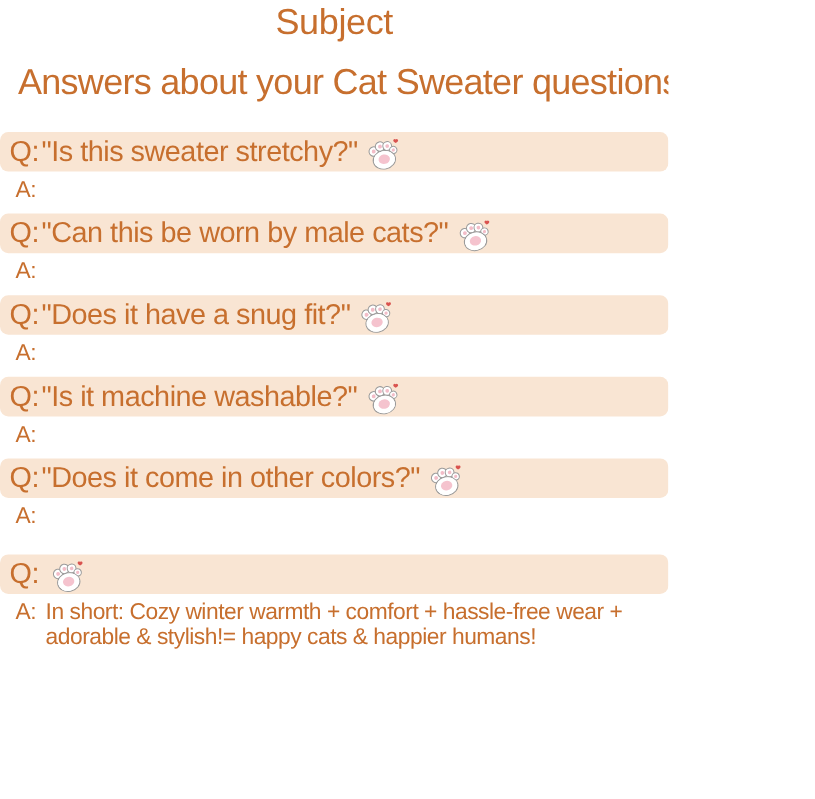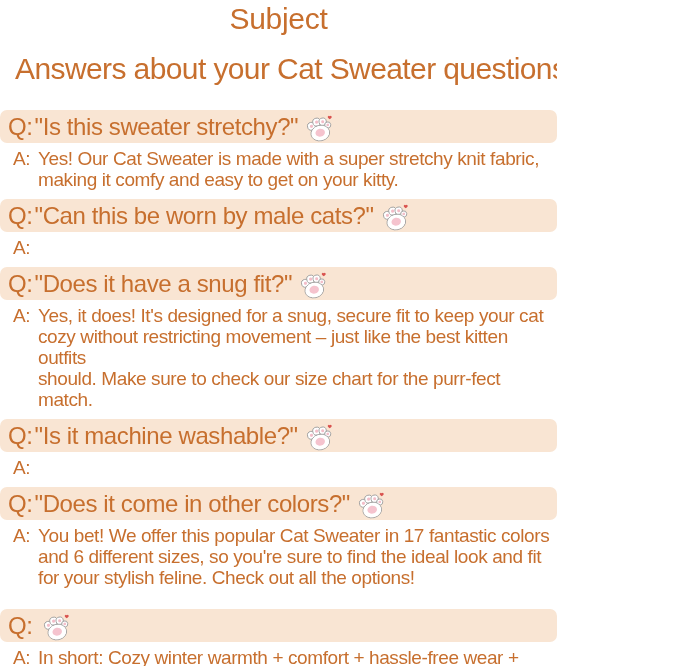--- a/index.html
+++ b/index.html
@@ -101,22 +101,20 @@
           <circle cx="15.5" cy="9" r="1.9" fill="#f3bdc8"></circle>
           <circle cx="22.5" cy="10" r="1.8" fill="#f3bdc8"></circle>
           <circle cx="27.5" cy="15" r="1.6" fill="#f3bdc8"></circle>
           <ellipse cx="17" cy="22" rx="5.6" ry="4.6" fill="#f5c3ce"></ellipse>
         </g>
         <path d="M29 2.6a1.4 1.4 0 0 1 2.4 1c0 1.3-2.4 2.5-2.4 2.5s-2.4-1.2-2.4-2.5a1.4 1.4 0 0 1 2.4-1z" fill="#d9534f"></path>
       </svg>
     </div>
     <div class="a-row">
       <span class="a-prefix">A:</span>
-      <span class="a-text">Yes! Our Cat Sweater is made with a super stretchy knit fabric,
-making it comfy and easy to get on your kitty.</span>
     </div>
   </section>
 
   <section class="qa-item">
     <div class="q-bar">
       <span class="q-prefix">Q:</span>
       <span class="q-text">"Can this be worn by male cats?"</span>
       <svg class="paw" width="29" height="29" viewBox="0 0 34 34" aria-hidden="true">
         <g transform="rotate(-12 17 18)">
           <circle cx="8.5" cy="12.5" r="4.6" fill="#ffffff" stroke="#9b9b9b" stroke-width="1"></circle>
@@ -155,23 +153,20 @@
           <circle cx="15.5" cy="9" r="1.9" fill="#f3bdc8"></circle>
           <circle cx="22.5" cy="10" r="1.8" fill="#f3bdc8"></circle>
           <circle cx="27.5" cy="15" r="1.6" fill="#f3bdc8"></circle>
           <ellipse cx="17" cy="22" rx="5.6" ry="4.6" fill="#f5c3ce"></ellipse>
         </g>
         <path d="M29 2.6a1.4 1.4 0 0 1 2.4 1c0 1.3-2.4 2.5-2.4 2.5s-2.4-1.2-2.4-2.5a1.4 1.4 0 0 1 2.4-1z" fill="#d9534f"></path>
       </svg>
     </div>
     <div class="a-row">
       <span class="a-prefix">A:</span>
-      <span class="a-text">Yes, it does! It's designed for a snug, secure fit to keep your cat
-cozy without restricting movement – just like the best kitten outfits
-should. Make sure to check our size chart for the purr-fect match.</span>
     </div>
   </section>
 
   <section class="qa-item">
     <div class="q-bar">
       <span class="q-prefix">Q:</span>
       <span class="q-text">"Is it machine washable?"</span>
       <svg class="paw" width="29" height="29" viewBox="0 0 34 34" aria-hidden="true">
         <g transform="rotate(-12 17 18)">
           <circle cx="8.5" cy="12.5" r="4.6" fill="#ffffff" stroke="#9b9b9b" stroke-width="1"></circle>
@@ -210,23 +205,20 @@
           <circle cx="15.5" cy="9" r="1.9" fill="#f3bdc8"></circle>
           <circle cx="22.5" cy="10" r="1.8" fill="#f3bdc8"></circle>
           <circle cx="27.5" cy="15" r="1.6" fill="#f3bdc8"></circle>
           <ellipse cx="17" cy="22" rx="5.6" ry="4.6" fill="#f5c3ce"></ellipse>
         </g>
         <path d="M29 2.6a1.4 1.4 0 0 1 2.4 1c0 1.3-2.4 2.5-2.4 2.5s-2.4-1.2-2.4-2.5a1.4 1.4 0 0 1 2.4-1z" fill="#d9534f"></path>
       </svg>
     </div>
     <div class="a-row">
       <span class="a-prefix">A:</span>
-      <span class="a-text">You bet! We offer this popular Cat Sweater in 17 fantastic colors
-and 6 different sizes, so you're sure to find the ideal look and fit
-for your stylish feline. Check out all the options!</span>
     </div>
   </section>
 
   <section class="qa-item">
     <div class="q-bar">
       <span class="q-prefix">Q:</span>
       <svg class="paw" width="29" height="29" viewBox="0 0 34 34" aria-hidden="true">
         <g transform="rotate(-12 17 18)">
           <circle cx="8.5" cy="12.5" r="4.6" fill="#ffffff" stroke="#9b9b9b" stroke-width="1"></circle>
           <circle cx="15.5" cy="9" r="4.6" fill="#ffffff" stroke="#9b9b9b" stroke-width="1"></circle>

